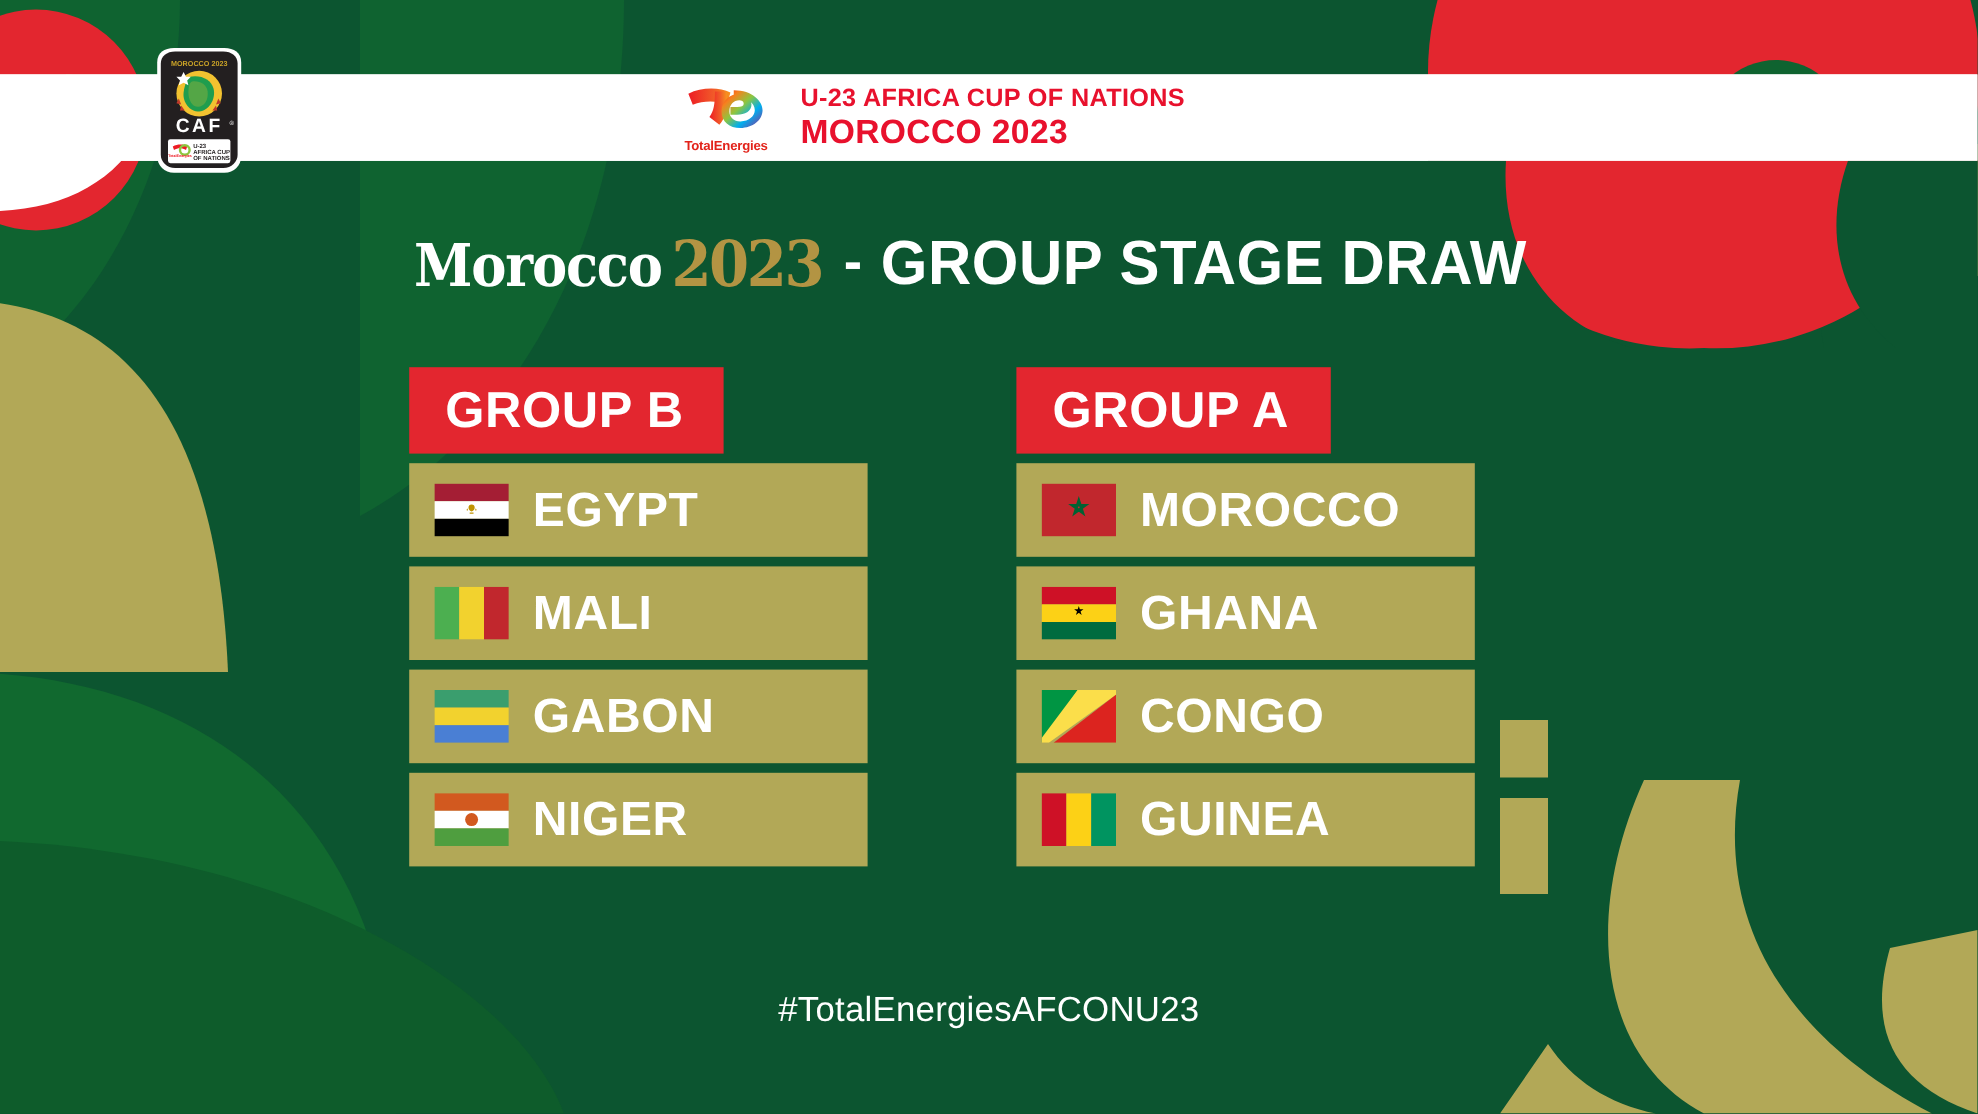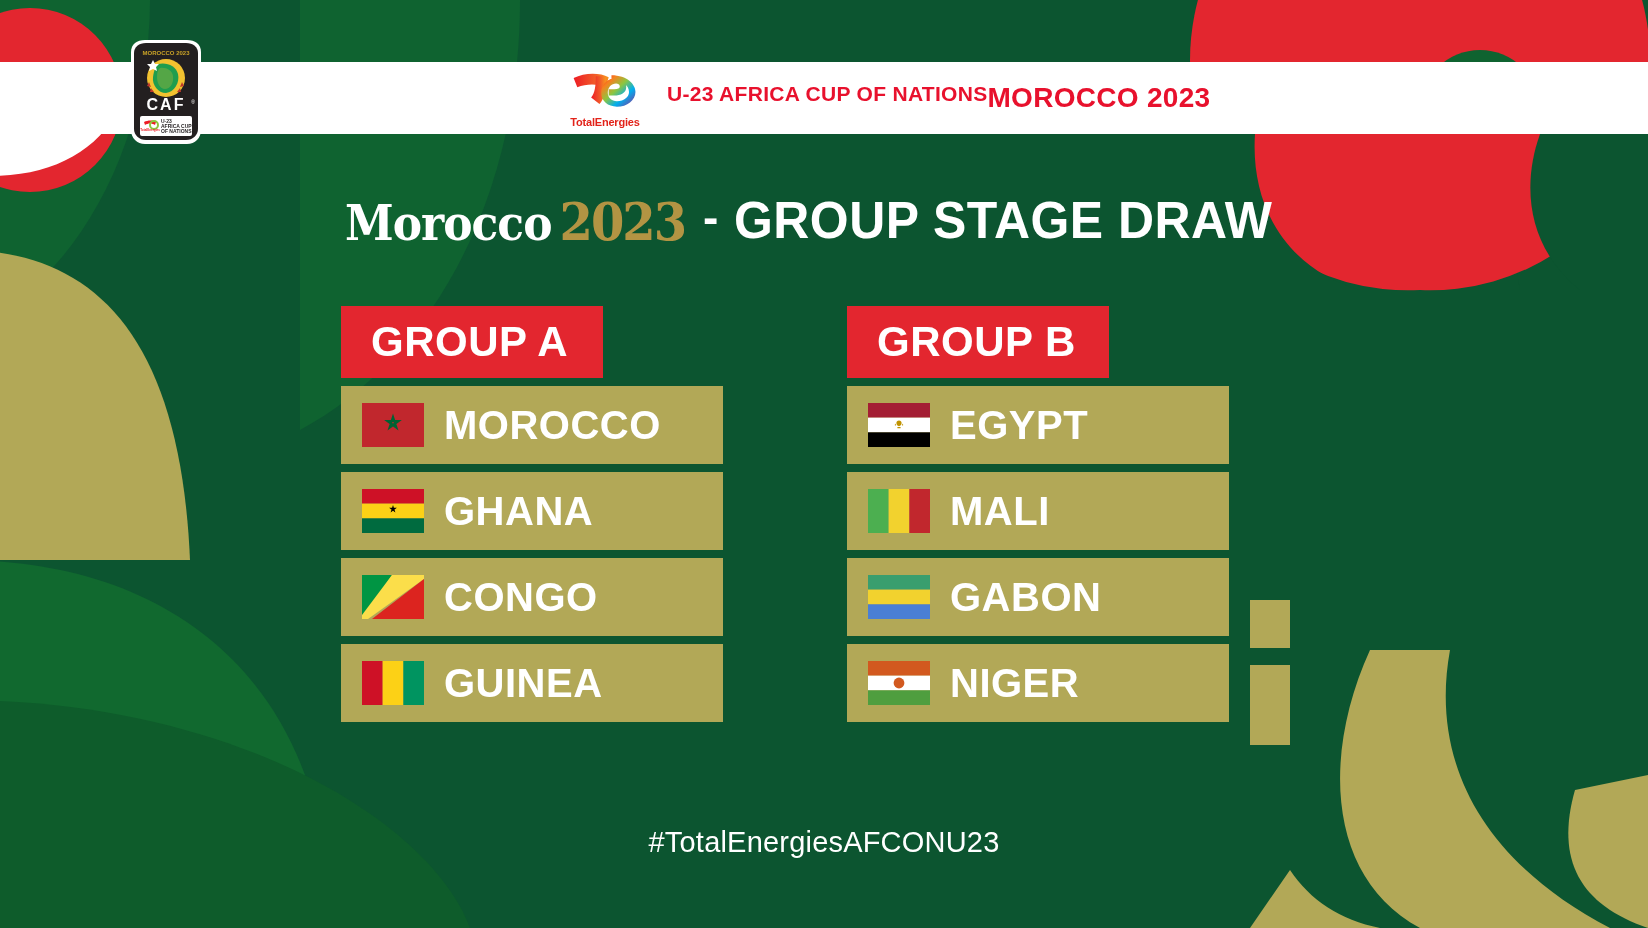--- a/index.html
+++ b/index.html
@@ -21,21 +21,21 @@
   .header-inner{
     position:absolute; left:565px; top:0; height:72px;
     display:flex; align-items:center; gap:22px;
   }
   .te-logo{ width:80px; height:62px; position:relative; flex:none; }
   .te-word{
     position:absolute; bottom:1px; left:50%; transform:translateX(-50%);
     font-size:11px; font-weight:bold; color:#e2231a; letter-spacing:-0.2px;
     white-space:nowrap;
   }
-  .hdr-text{ display:flex; flex-direction:row; justify-content:center; }
+  .hdr-text{ display:flex; flex-direction:column; justify-content:center; }
   .hdr-l1{
     font-size:21px; font-weight:bold; color:#e8112d; letter-spacing:0.3px;
     line-height:1.15;
   }
   .hdr-l2{
     font-size:28px; font-weight:bold; color:#e8112d; letter-spacing:0.3px;
     line-height:1.15;
   }
 
   
@@ -193,20 +193,64 @@
   <span class="t-morocco">Morocco</span>
   <span class="t-year">2023</span>
   <span class="t-dash">-</span>
   <span class="t-draw">GROUP STAGE DRAW</span>
 </div>
 
 <div class="groups">
 
   <div class="group">
     <div class="group-header">
+      <span>GROUP B</span>
+    </div>
+
+    <div class="team-row">
+      <svg class="flag" viewBox="0 0 62 44">
+        <rect width="62" height="14.67" y="0" fill="#a41e34"></rect>
+        <rect width="62" height="14.67" y="14.67" fill="#ffffff"></rect>
+        <rect width="62" height="14.66" y="29.34" fill="#000000"></rect>
+        <path d="M31 17.5 c-1.6 0-2.6 1-2.6 2.4 0 1.8 1.2 2.8 2.6 3.4 1.4-.6 2.6-1.6 2.6-3.4 0-1.4-1-2.4-2.6-2.4 z M28 20.5 l-1.4 1.6 1.2 .6 z M34 20.5 l1.4 1.6 -1.2 .6 z M29.4 24 h3.2 v1.2 h-3.2 z" fill="#c09300"></path>
+      </svg>
+      <span class="team-name">EGYPT</span>
+    </div>
+
+    <div class="team-row">
+      <svg class="flag" viewBox="0 0 62 44">
+        <rect width="20.67" height="44" x="0" fill="#4caf50"></rect>
+        <rect width="20.67" height="44" x="20.67" fill="#f2d22e"></rect>
+        <rect width="20.66" height="44" x="41.34" fill="#c1272d"></rect>
+      </svg>
+      <span class="team-name">MALI</span>
+    </div>
+
+    <div class="team-row">
+      <svg class="flag" viewBox="0 0 62 44">
+        <rect width="62" height="14.67" y="0" fill="#3a9e6e"></rect>
+        <rect width="62" height="14.67" y="14.67" fill="#f2d22e"></rect>
+        <rect width="62" height="14.66" y="29.34" fill="#4a7fd4"></rect>
+      </svg>
+      <span class="team-name">GABON</span>
+    </div>
+
+    <div class="team-row">
+      <svg class="flag" viewBox="0 0 62 44">
+        <rect width="62" height="14.67" y="0" fill="#d2591f"></rect>
+        <rect width="62" height="14.67" y="14.67" fill="#ffffff"></rect>
+        <rect width="62" height="14.66" y="29.34" fill="#4f9e3f"></rect>
+        <circle cx="31" cy="22" r="5.4" fill="#d2591f"></circle>
+      </svg>
+      <span class="team-name">NIGER</span>
+    </div>
+  </div>
+
+  <div class="group">
+    <div class="group-header">
       <span>GROUP A</span>
     </div>
 
     <div class="team-row">
       <svg class="flag" viewBox="0 0 62 44">
         <rect width="62" height="44" fill="#c1272d"></rect>
         <path d="M31 14 l3.4 10.5 -8.9-6.5 h11 l-8.9 6.5 z" fill="none" stroke="#006233" stroke-width="2.2"></path>
       </svg>
       <span class="team-name">MOROCCO</span>
     </div>
@@ -233,61 +277,17 @@
     <div class="team-row">
       <svg class="flag" viewBox="0 0 62 44">
         <rect width="20.67" height="44" x="0" fill="#ce1126"></rect>
         <rect width="20.67" height="44" x="20.67" fill="#fcd116"></rect>
         <rect width="20.66" height="44" x="41.34" fill="#009460"></rect>
       </svg>
       <span class="team-name">GUINEA</span>
     </div>
   </div>
 
-  <div class="group">
-    <div class="group-header">
-      <span>GROUP B</span>
-    </div>
-
-    <div class="team-row">
-      <svg class="flag" viewBox="0 0 62 44">
-        <rect width="62" height="14.67" y="0" fill="#a41e34"></rect>
-        <rect width="62" height="14.67" y="14.67" fill="#ffffff"></rect>
-        <rect width="62" height="14.66" y="29.34" fill="#000000"></rect>
-        <path d="M31 17.5 c-1.6 0-2.6 1-2.6 2.4 0 1.8 1.2 2.8 2.6 3.4 1.4-.6 2.6-1.6 2.6-3.4 0-1.4-1-2.4-2.6-2.4 z M28 20.5 l-1.4 1.6 1.2 .6 z M34 20.5 l1.4 1.6 -1.2 .6 z M29.4 24 h3.2 v1.2 h-3.2 z" fill="#c09300"></path>
-      </svg>
-      <span class="team-name">EGYPT</span>
-    </div>
-
-    <div class="team-row">
-      <svg class="flag" viewBox="0 0 62 44">
-        <rect width="20.67" height="44" x="0" fill="#4caf50"></rect>
-        <rect width="20.67" height="44" x="20.67" fill="#f2d22e"></rect>
-        <rect width="20.66" height="44" x="41.34" fill="#c1272d"></rect>
-      </svg>
-      <span class="team-name">MALI</span>
-    </div>
-
-    <div class="team-row">
-      <svg class="flag" viewBox="0 0 62 44">
-        <rect width="62" height="14.67" y="0" fill="#3a9e6e"></rect>
-        <rect width="62" height="14.67" y="14.67" fill="#f2d22e"></rect>
-        <rect width="62" height="14.66" y="29.34" fill="#4a7fd4"></rect>
-      </svg>
-      <span class="team-name">GABON</span>
-    </div>
-
-    <div class="team-row">
-      <svg class="flag" viewBox="0 0 62 44">
-        <rect width="62" height="14.67" y="0" fill="#d2591f"></rect>
-        <rect width="62" height="14.67" y="14.67" fill="#ffffff"></rect>
-        <rect width="62" height="14.66" y="29.34" fill="#4f9e3f"></rect>
-        <circle cx="31" cy="22" r="5.4" fill="#d2591f"></circle>
-      </svg>
-      <span class="team-name">NIGER</span>
-    </div>
-  </div>
-
 </div>
 
 <div class="footer">
   <span>#TotalEnergiesAFCONU23</span>
 </div>
 
 </body></html>

